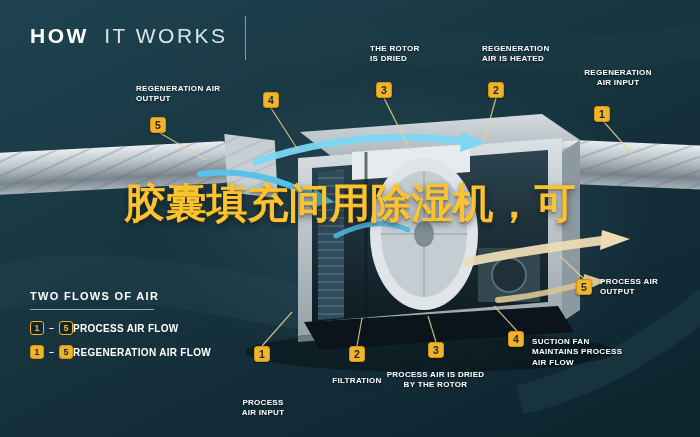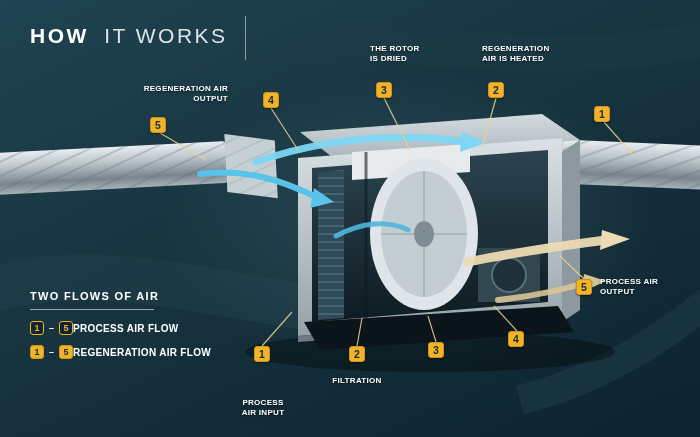--- a/index.html
+++ b/index.html
@@ -21,21 +21,21 @@
     background:#f2b229; color:#132c36; font-size:10.5px; font-weight:bold;
     display:flex; align-items:center; justify-content:center;
     box-shadow:0 1px 2px rgba(0,0,0,.45); border:1px solid #cf9414;
   }
   .label {
     position:absolute; z-index:40; color:#fff; font-size:8px; font-weight:bold;
     letter-spacing:.3px; line-height:1.3; text-shadow:0 1px 2px rgba(0,0,0,.6);
   }
 
   
-  .l-t1 { left:136px; top:84px;  width:92px; text-align:right; }
+  .l-t1 { left:136px; top:84px;  width:92px; text-align:left; }
   .b-t1 { left:150px; top:117px; }
   .l-t2 { left:256px; top:44px;  width:64px; }
   .b-t2 { left:263px; top:92px;  }
   .l-t3 { left:370px; top:44px;  width:52px; }
   .b-t3 { left:376px; top:82px;  }
   .l-t4 { left:482px; top:44px;  width:84px; }
   .b-t4 { left:488px; top:82px;  }
   .l-t5 { left:584px; top:68px;  width:68px; text-align:center; }
   .b-t5 { left:594px; top:106px; }
 
@@ -189,31 +189,34 @@
   <div class="badge b-t1">5</div>
 
   <div class="badge b-t2">4</div>
 
   <div class="label l-t3">THE ROTOR IS DRIED</div>
   <div class="badge b-t3">3</div>
 
   <div class="label l-t4">REGENERATION AIR IS HEATED</div>
   <div class="badge b-t4">2</div>
 
+  <div class="label l-t5">REGENERATION AIR INPUT</div>
   <div class="badge b-t5">1</div>
 
   <div class="badge b-b1">1</div>
   <div class="label l-b1">PROCESS AIR INPUT</div>
 
   <div class="badge b-b2">2</div>
   <div class="label l-b2">FILTRATION</div>
 
   <div class="badge b-b3">3</div>
+  <div class="label l-b3">PROCESS AIR IS DRIED BY THE ROTOR</div>
 
   <div class="badge b-b4">4</div>
+  <div class="label l-b4">SUCTION FAN MAINTAINS PROCESS AIR FLOW</div>
 
   <div class="badge b-b5">5</div>
   <div class="label l-b5">PROCESS AIR OUTPUT</div>
 
   <div class="legend">
     <div class="legend-title">TWO FLOWS OF AIR</div>
     <div class="legend-divider"></div>
     <div class="legend-row">
       <span class="lbadge outline">1</span>
       <span class="ldash">–</span>
@@ -222,15 +225,16 @@
     </div>
     <div class="legend-row">
       <span class="lbadge solid">1</span>
       <span class="ldash">–</span>
       <span class="lbadge solid">5</span>
       <span class="legend-label">REGENERATION AIR FLOW</span>
     </div>
   </div>
 
   <div class="overlay">
+    <div>胶囊填充间用除湿机，可</div>
   </div>
 
 </div>
 
 </body></html>

